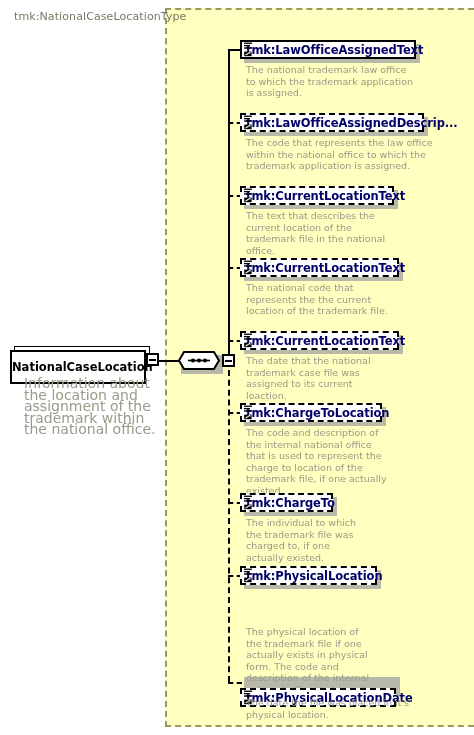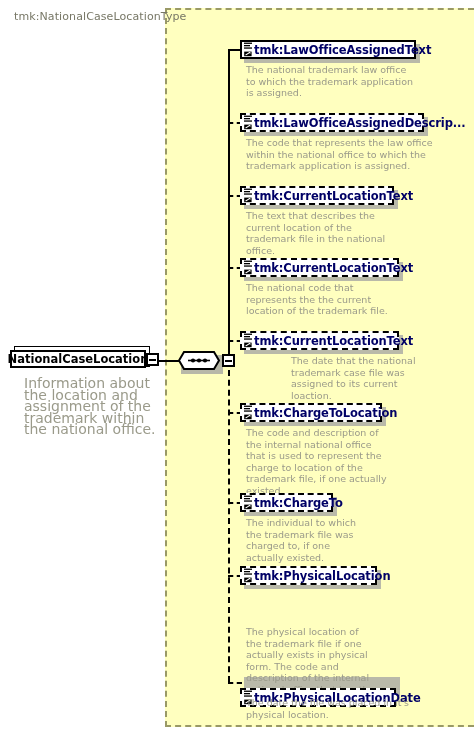--- a/index.html
+++ b/index.html
@@ -36,27 +36,26 @@
     letter-spacing: .1px;
     white-space: nowrap;
   }
 
   
   #root-node {
     position: absolute;
     left: 10px;
     top: 350px;
     width: 136px;
-    height: 18px;
+    height: 34px;
     background: #ffffff;
     border: 2px solid #000000;
     box-sizing: border-box;
     display: flex;
     align-items: center;
-    justify-content: center;
   }
   #root-node-label {
     font-size: 11.5px;
     font-weight: bold;
     color: #000000;
     white-space: nowrap;
   }
   
   #root-node-tab {
     position: absolute;
@@ -202,21 +201,21 @@
     position: absolute;
     background: #b9b9a9;
     z-index: 2;
   }
 
   .elem-label {
     font-size: 11.5px;
     font-weight: bold;
     color: #000066;
     white-space: nowrap;
-    padding-left: 12px;
+    padding-left: 4px;
     letter-spacing: -0.1px;
   }
 
   
   .elem-icon {
     position: absolute;
     left: 1px;
     top: 0px;
     width: 11px;
     height: 15px;
@@ -329,21 +328,21 @@
       <svg class="elem-icon" viewBox="0 0 11 15">
         <rect x="1" y="0.6" width="8" height="1.3" fill="#000"></rect>
         <rect x="1" y="3.0" width="6" height="1.3" fill="#000"></rect>
         <rect x="1" y="5.4" width="8" height="1.3" fill="#000"></rect>
         <path d="M1.2 14.2 L1.2 9.6 L8.6 9.6 L8.6 14.2 Z" fill="#000"></path>
         <path d="M2.6 13.0 L6.9 10.4" stroke="#fff" stroke-width="1.1"></path>
         <path d="M7.4 10.0 L7.4 12.0 L5.5 10.0 Z" fill="#fff"></path>
       </svg>
       <span class="elem-label">tmk:CurrentLocationText</span>
     </div>
-    <div class="desc" style="top: 355px; width: 150px; margin-left: 45px;">The date that the national trademark case file was assigned to its current loaction.</div>
+    <div class="desc" style="top: 355px; width: 150px;">The date that the national trademark case file was assigned to its current loaction.</div>
     <div class="elem-shadow" style="left: 244px; top: 407px; width: 142px; height: 19px;"></div>
     <div class="elem optional" style="top: 403px; width: 142px;">
       <svg class="elem-icon" viewBox="0 0 11 15">
         <rect x="1" y="0.6" width="8" height="1.3" fill="#000"></rect>
         <rect x="1" y="3.0" width="6" height="1.3" fill="#000"></rect>
         <rect x="1" y="5.4" width="8" height="1.3" fill="#000"></rect>
         <path d="M1.2 14.2 L1.2 9.6 L8.6 9.6 L8.6 14.2 Z" fill="#000"></path>
         <path d="M2.6 13.0 L6.9 10.4" stroke="#fff" stroke-width="1.1"></path>
         <path d="M7.4 10.0 L7.4 12.0 L5.5 10.0 Z" fill="#fff"></path>
       </svg>

